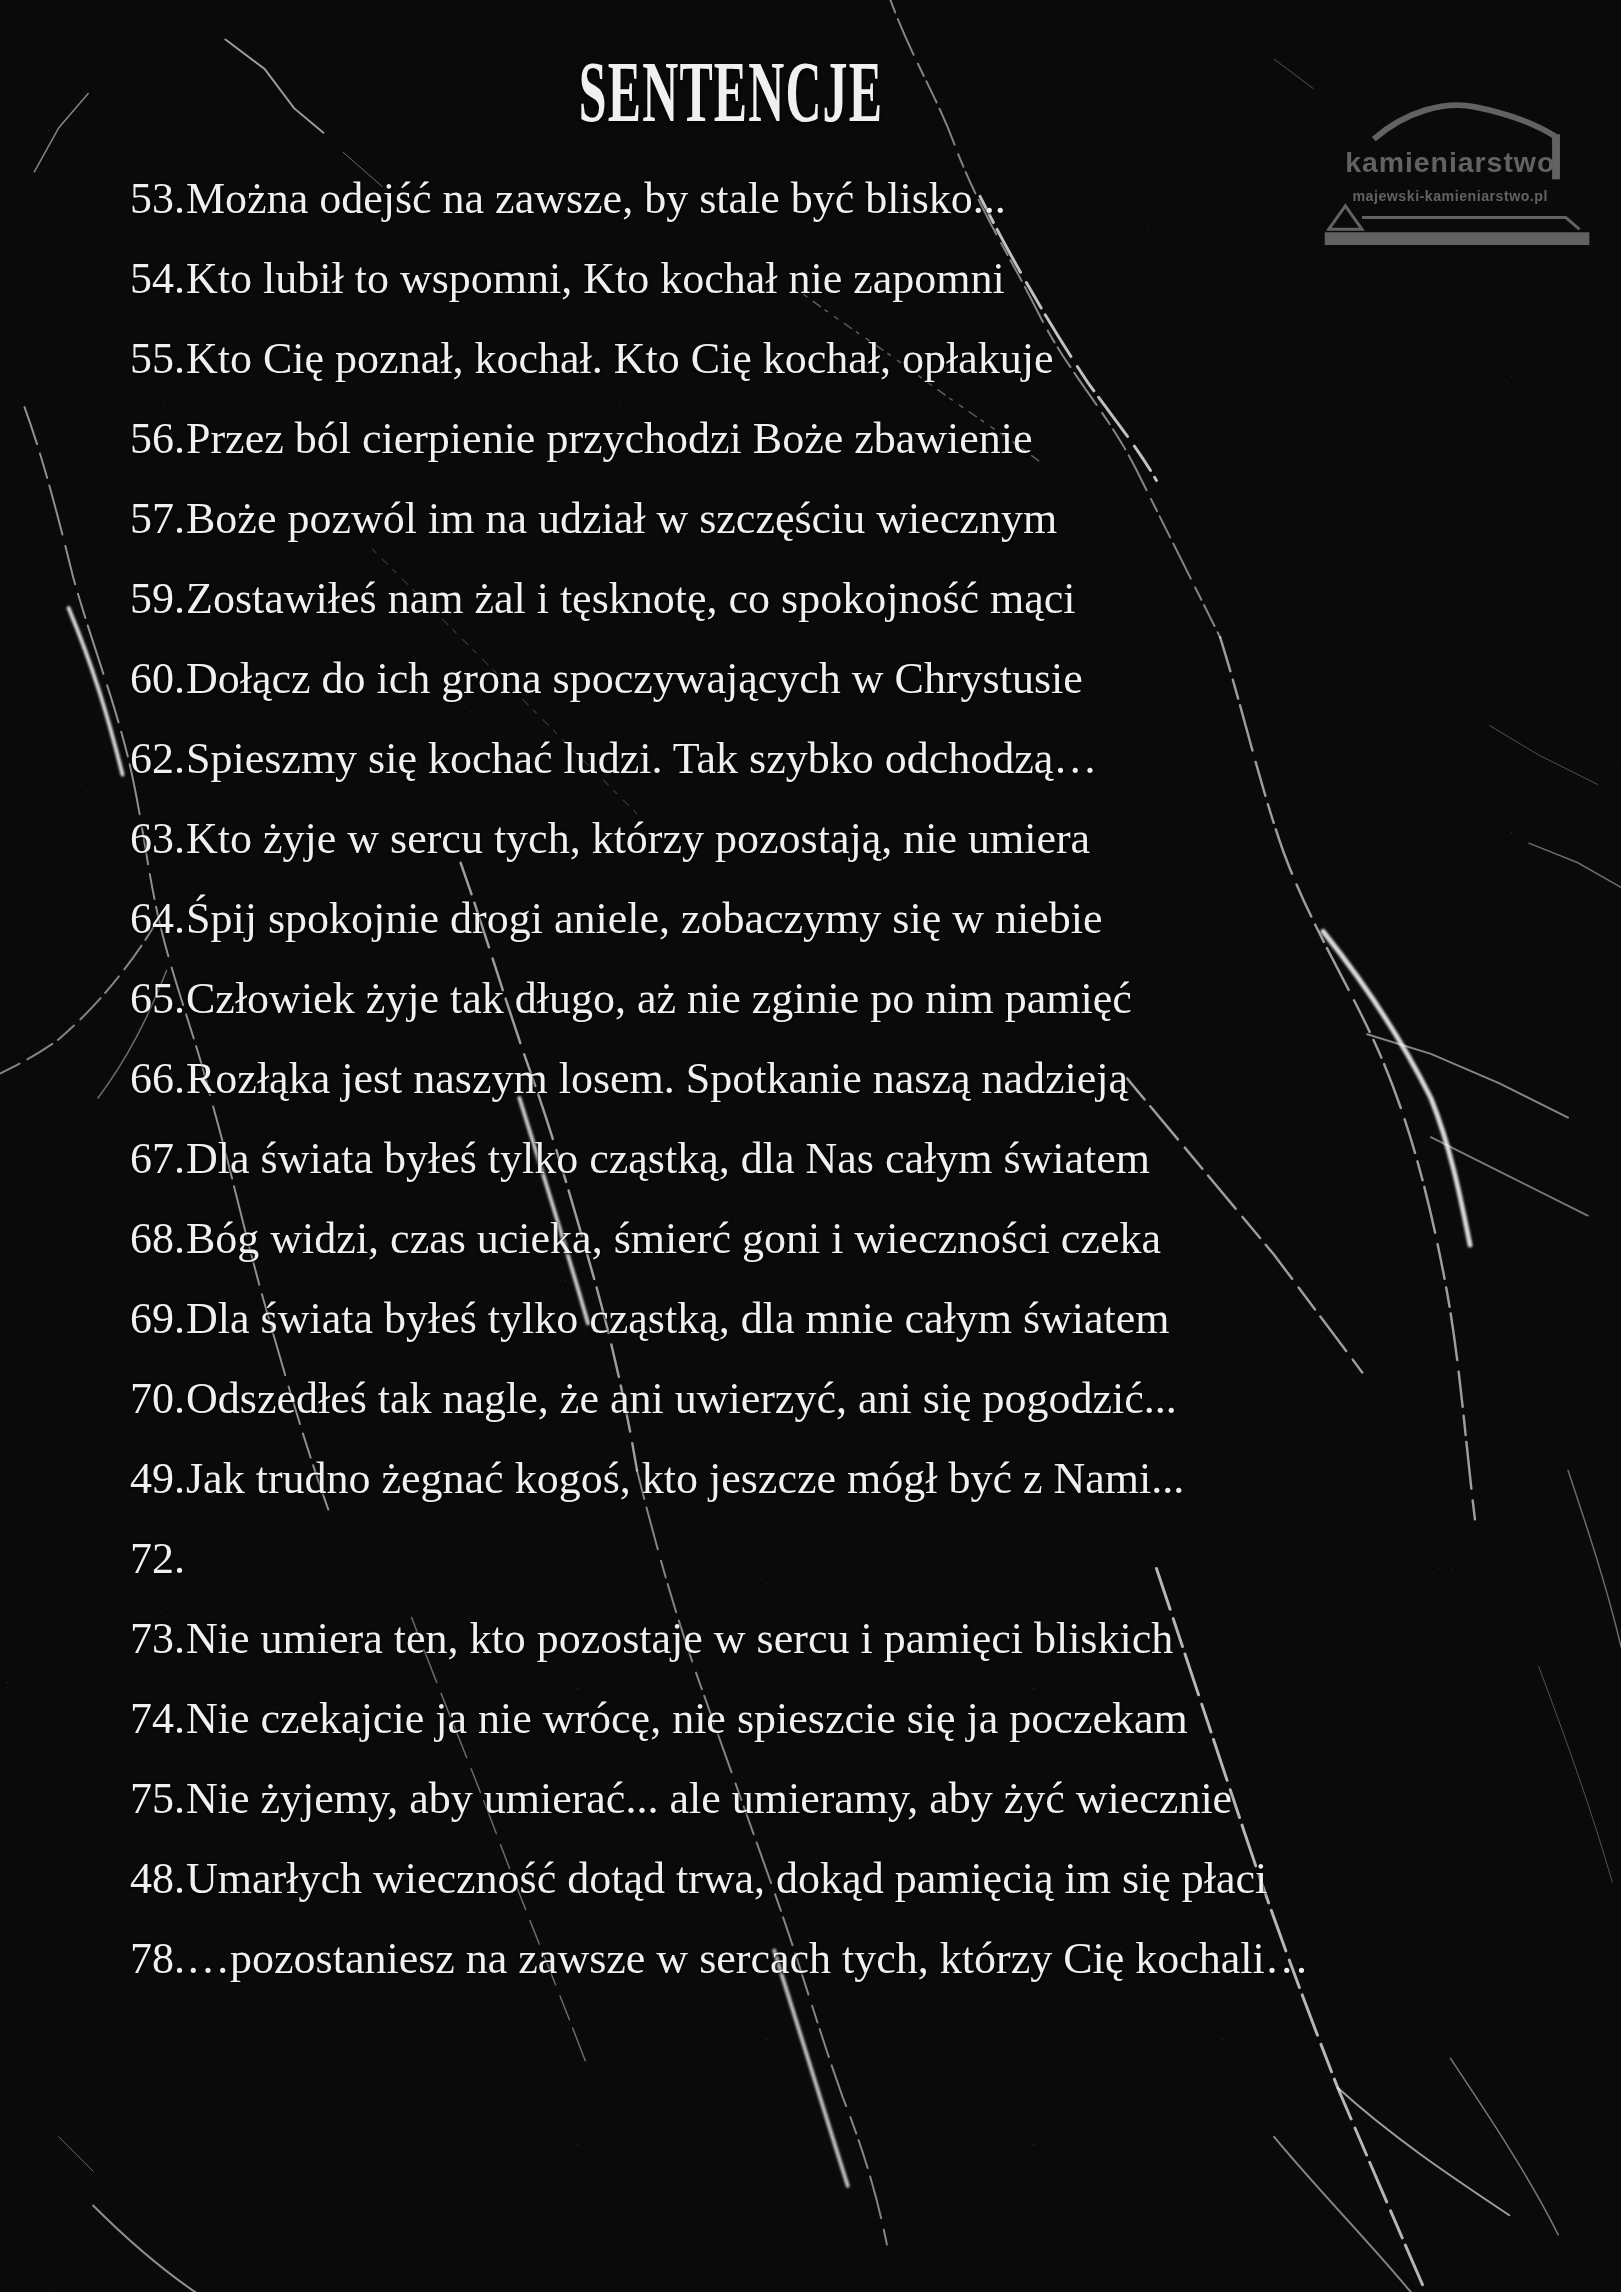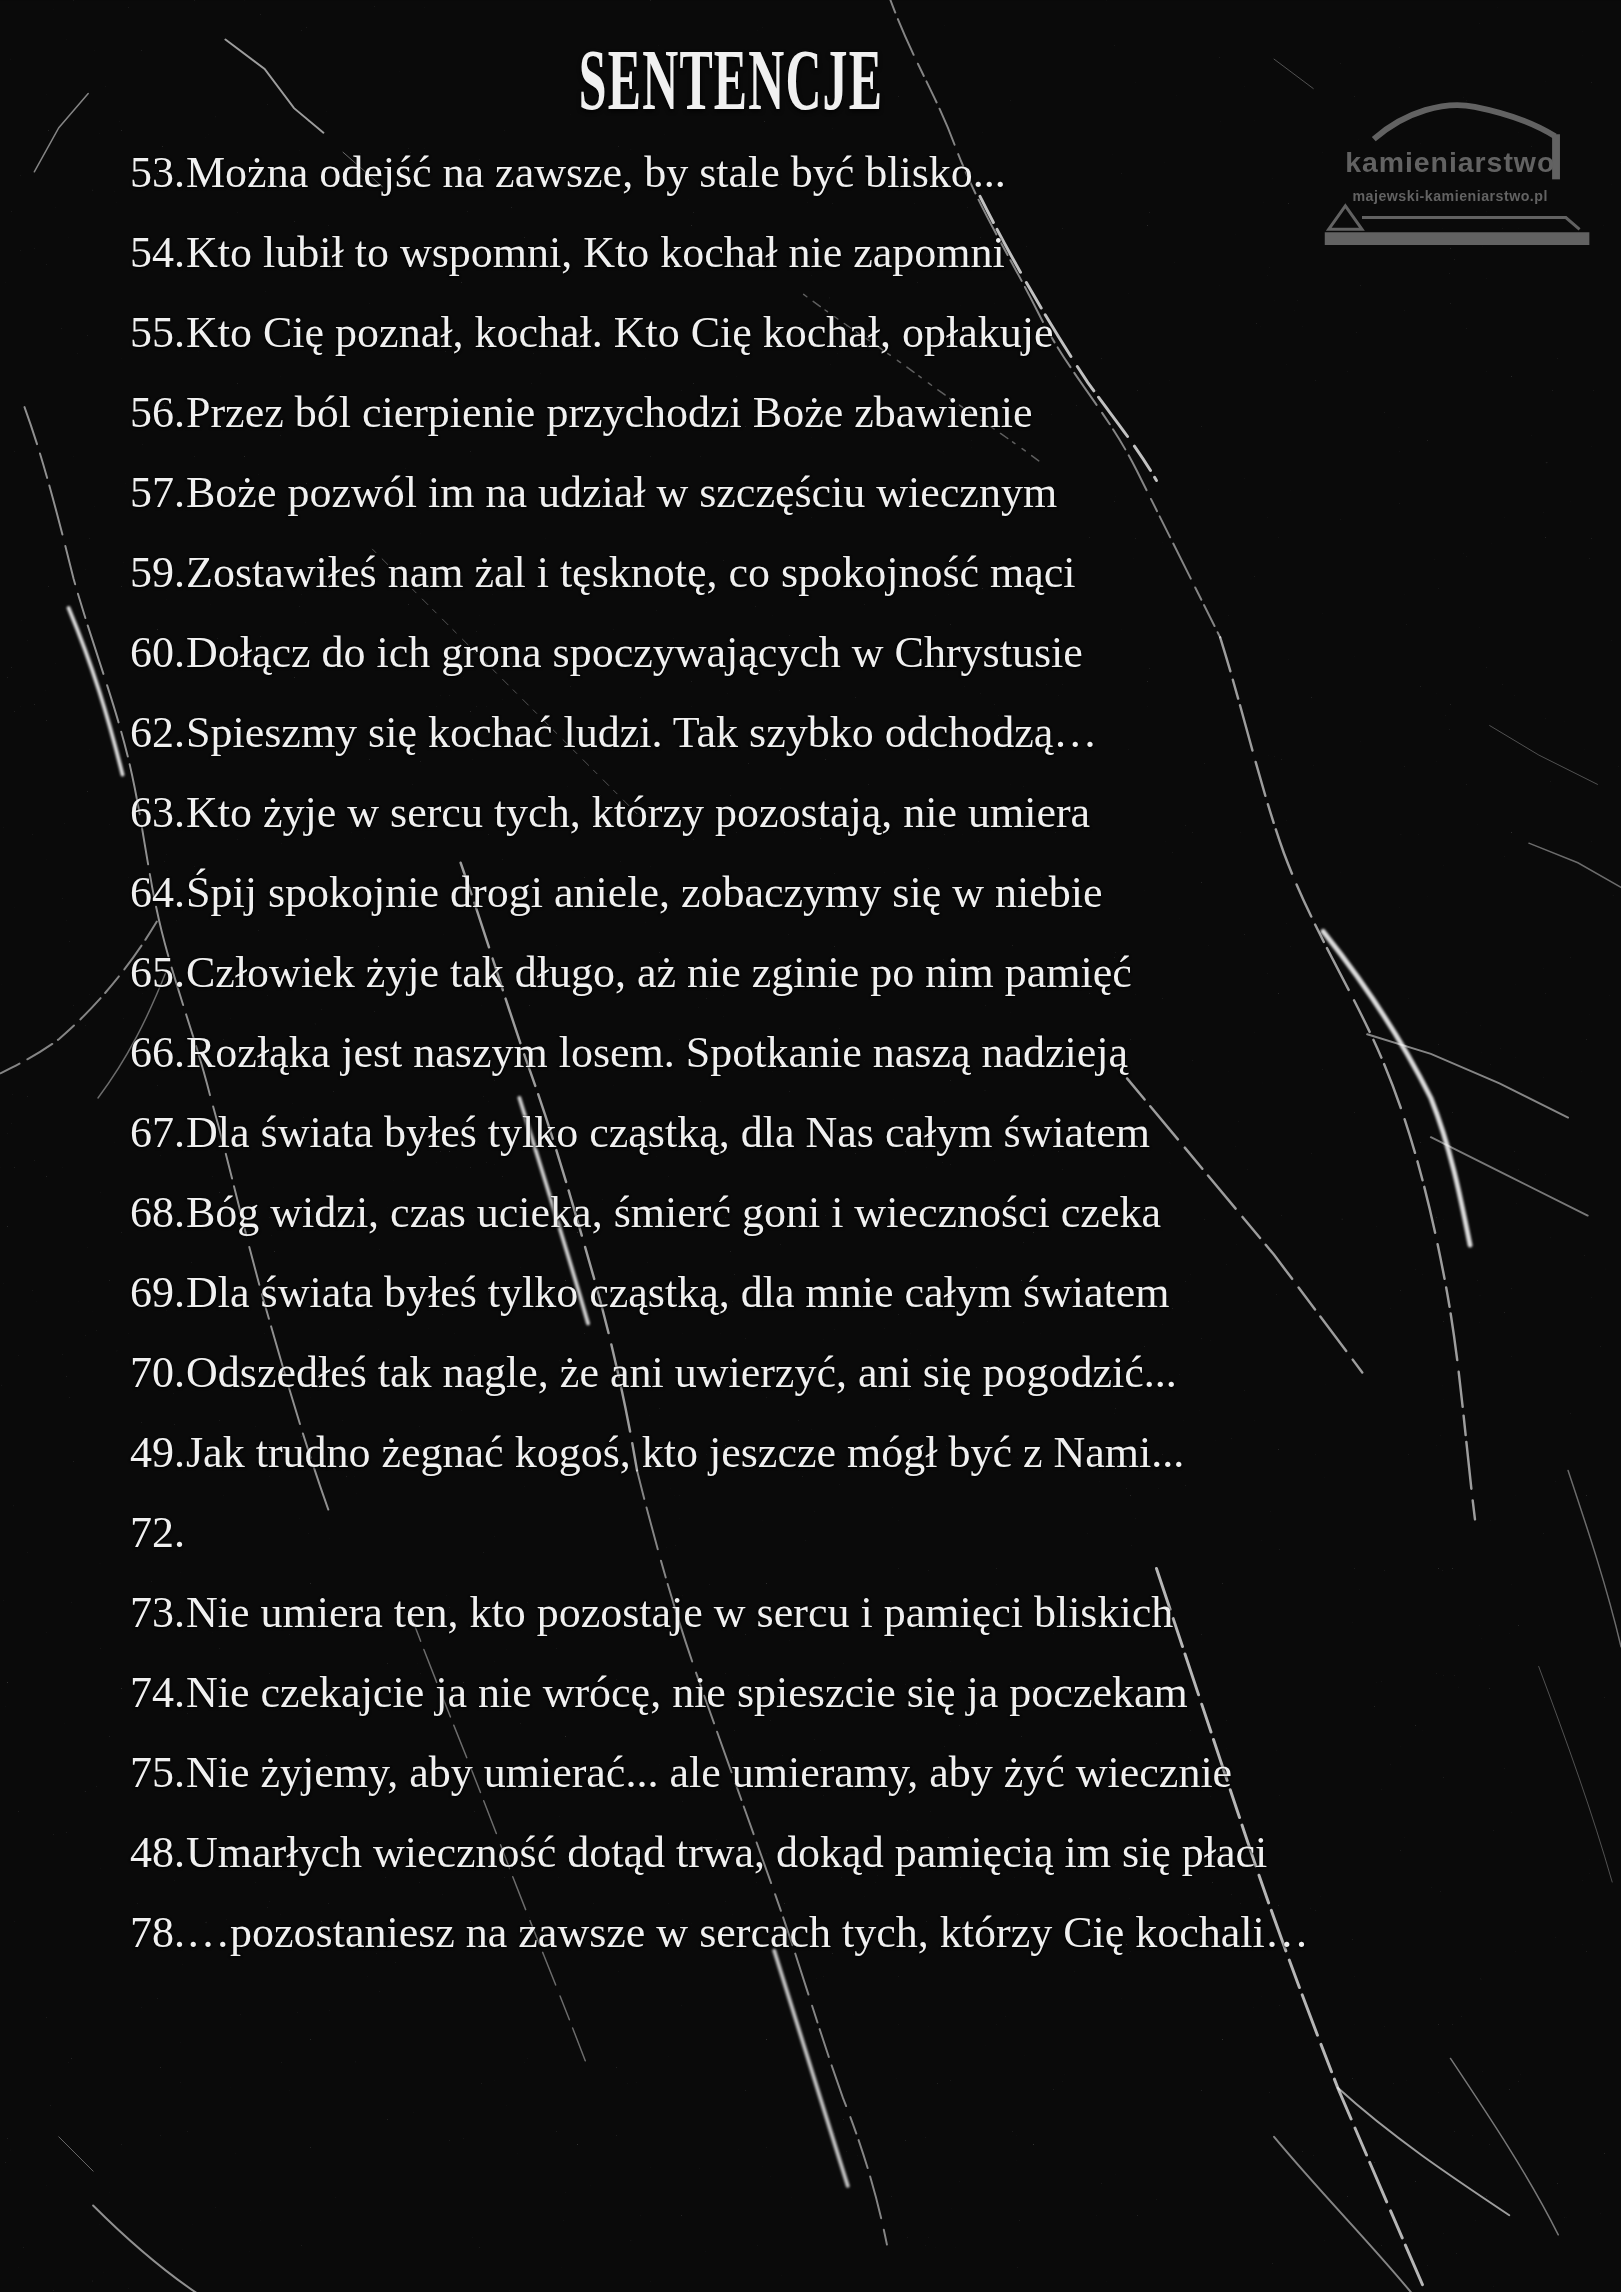--- a/index.html
+++ b/index.html
@@ -17,42 +17,42 @@
   }
   .marble{position:absolute;left:0;top:0;z-index:0;}
   .watermark{position:absolute;left:1313px;top:93px;z-index:1;opacity:.82;}
   .watermark text{
     font-family:"Liberation Sans","DejaVu Sans",sans-serif;
     font-weight:bold;
     fill:var(--watermark);
   }
   .wm-brand{font-size:29px;letter-spacing:1px;}
   .wm-site{font-size:14.5px;letter-spacing:.5px;}
-  .content{position:absolute;left:0;top:4px;width:100%;z-index:2;}
+  .content{position:absolute;left:0;top:16px;width:100%;z-index:2;}
   h1.title{
     width:1202px;
     margin:33px 0 0 130px;
     text-align:center;
     font-size:86px;
     line-height:1;
     font-weight:bold;
     color:var(--text);
     letter-spacing:2px;
     transform:scaleX(.58);
     text-shadow:0 2px 5.9px rgba(0,0,0,.9);
   }
   ol.sentences{
     list-style:none;
     margin:23.5px 0 0 0;
     padding:0 0 0 130px;
   }
   li.sentence{
     height:80px;
     display:flex;
-    align-items:flex-start;
+    align-items:center;
     font-size:44px;
     color:var(--text);
     white-space:nowrap;
     text-shadow:0 1px 2.9px rgba(0,0,0,.9),0 0 2px rgba(0,0,0,.6);
   }
   .num{width:56px;flex:none;}
 </style>
 </head>
 <body>
 

